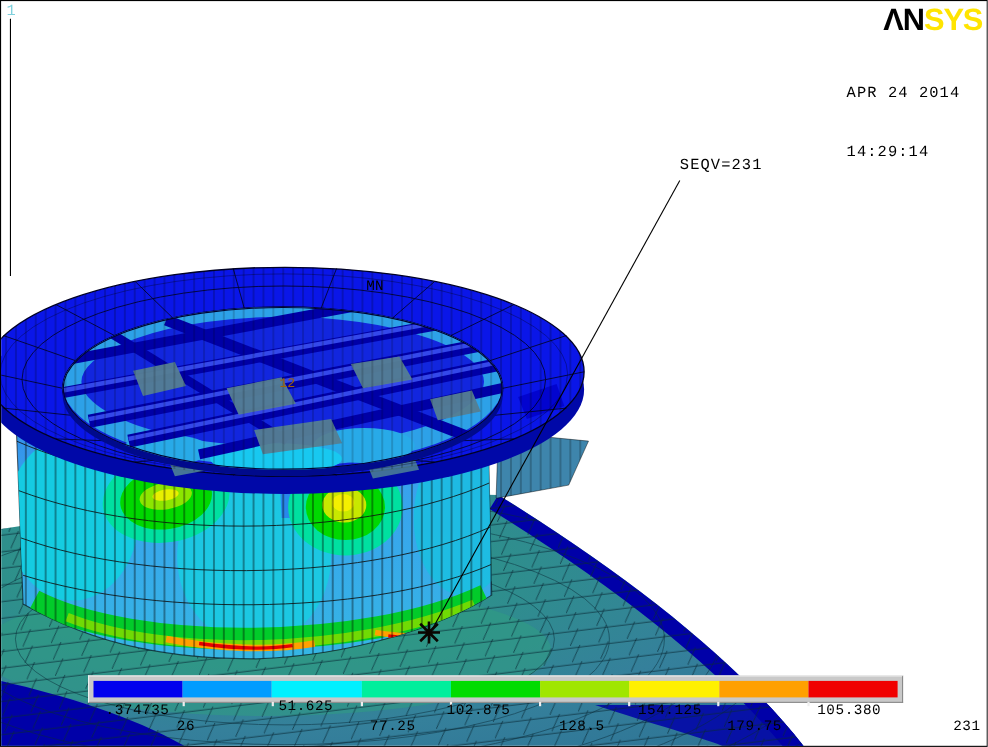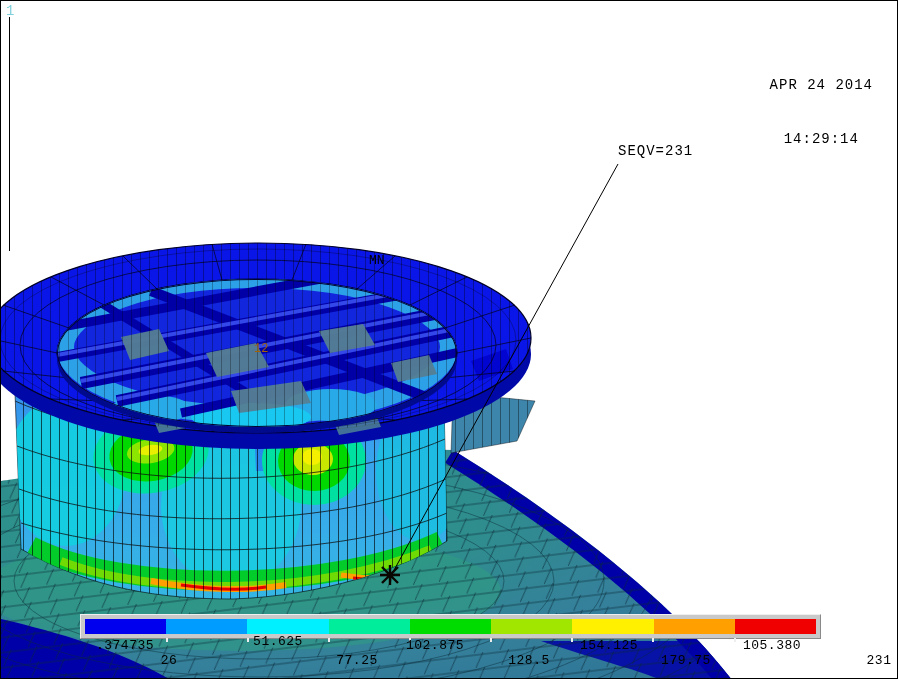--- a/index.html
+++ b/index.html
@@ -10,24 +10,24 @@
   .abs{position:absolute;}
   
   .plotnum{left:5px;top:2px;font-size:14px;color:#7fd0dc;}
   
   .resultblock{left:22px;top:24px;font-size:13px;line-height:18px;letter-spacing:0.5px;}
   .resultblock .title{margin-bottom:9px;}
   .resultblock div{height:18px;}
   
   .logo{top:1px;right:4px;font-family:"Liberation Sans",sans-serif;
         font-weight:800;font-size:28px;letter-spacing:-1px;}
-  .datetime{top:39px;right:24px;font-size:14px;line-height:18px;text-align:center;letter-spacing:1px;}
+  .datetime{top:39px;right:24px;font-size:14px;line-height:18px;text-align:left;letter-spacing:1px;}
   
   .callout{left:617px;top:142px;font-size:14px;letter-spacing:1px;}
-  .mn-label{left:368px;top:252px;font-size:13px;text-align:center;}
+  .mn-label{left:332px;top:252px;font-size:13px;text-align:center;}
   .entity-label{left:221px;top:341px;font-size:12px;color:#a16207;margin-left:32px;}
   
   .cbar-frame{left:79px;top:613px;width:741px;height:25px;background:#c9c9c9;
               border-top:1px solid #efefef;border-left:1px solid #efefef;
               border-right:1px solid #8a8a8a;border-bottom:1px solid #8a8a8a;box-sizing:border-box;}
   .cbar{position:absolute;left:4px;top:4px;width:731px;height:15px;display:flex;}
   .cbar span{flex:1 1 auto;height:100%;}
   .tick{position:absolute;top:637px;width:2px;height:4px;background:#eeeeee;}
   .cbar-label{position:absolute;font-size:13px;letter-spacing:0.5px;transform:translateX(-50%);
               font-family:"Liberation Mono",monospace;color:#000;}
@@ -195,20 +195,21 @@
     <path d="M8.5,16 L8.5,250" stroke="#000" stroke-width="1"></path>
     <path d="M617,163 L392,571" stroke="#000" stroke-width="1"></path>
     <g stroke="#0a0600" stroke-width="2.4">
       <path d="M381,566 L397,582 M397,566 L381,582 M389,564 L389,584 M379,574 L399,574"></path>
     </g>
   </svg>
 
   <div class="abs mono plotnum">1</div>
 
 
+  <div class="abs logo"><span>ΛN</span><span id="logo-suffix" style="color: rgb(255, 228, 0);">SYS</span></div>
 
   <div class="abs mono datetime">
     <div>APR 24 2014</div>
     <div>14:29:14</div>
   </div>
 
   <div class="abs mono callout">SEQV=231</div>
   <div class="abs mono mn-label">MN</div>
   <div class="abs mono entity-label">12</div>
 

